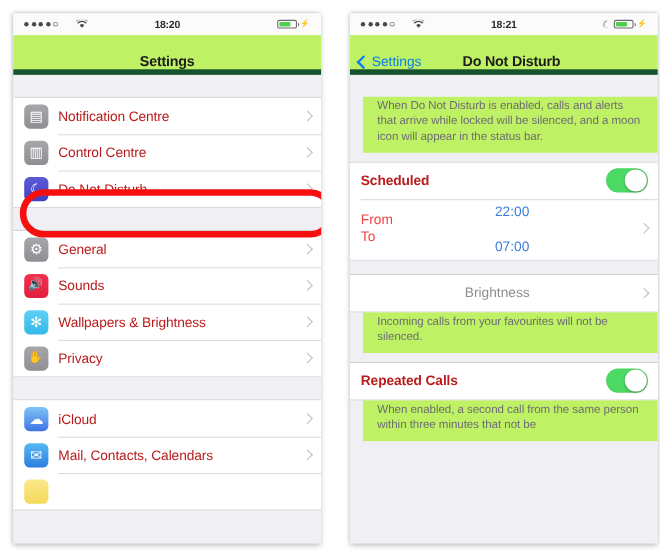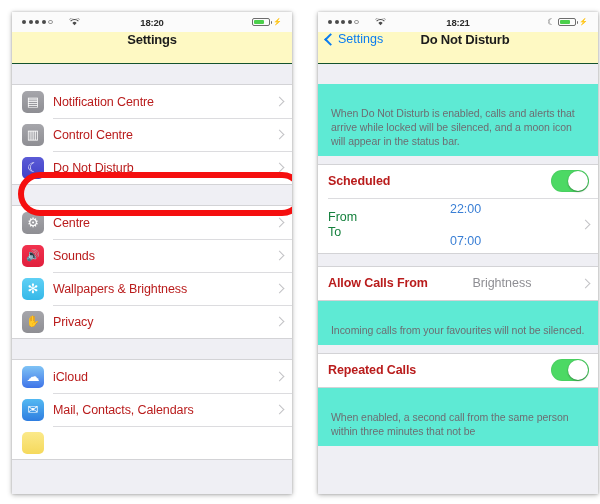--- a/index.html
+++ b/index.html
@@ -95,24 +95,24 @@
   .battery-fill {
     height: 100%;
     background: #4cd04c;
     border-radius: 1px;
   }
   .sb-plug { font-size: 7px; color:#555; }
 
   
   .navbar {
     height: 31px;
-    background: #fef9c3;
-    border-bottom: 1px solid #14532d;
-    display: flex;
-    align-items: flex-start;
+    background: #bef264;
+    border-bottom: 5px solid #14532d;
+    display: flex;
+    align-items: flex-end;
     justify-content: center;
     position: relative;
     flex: 0 0 auto;
   }
   .nav-title {
     font-size: 13px;
     font-weight: bold;
     color: #1c1c1c;
     letter-spacing: -0.2px;
   }
@@ -229,46 +229,47 @@
     position: absolute;
     top: 1px; left: 17px;
     width: 20px; height: 20px;
     border-radius: 50%;
     background: #ffffff;
     box-shadow: 0 1px 2px rgba(0,0,0,0.32), 0 0 0 0.5px rgba(0,0,0,0.06);
   }
 
   
   .footnote {
-    padding: 23px 13px 7px 13px;
+    padding: 2px 13px 7px 13px;
     font-size: 10.5px;
     line-height: 1.33;
     color: #6d6d72;
-    background: #5eead4;
+    background: #bef264;
     letter-spacing: -0.05px;
+    margin-left: 12px;
   }
 
   
   .fromto {
     display: flex;
     align-items: center;
     padding: 4px 9px 5px 10px;
     background: #fff;
     position: relative;
   }
   .fromto::before {
     content:"";
     position: absolute;
     left: 10px; right: 0; top: 0;
     height: 1px;
     background: #dcdcdf;
   }
   .ft-labels { display: flex; flex-direction: column; gap: 1px; }
   .ft-values { margin-left: auto; display: flex; flex-direction: column; gap: 18px; align-items: flex-end; margin-right: 8px; }
-  .ft-text { font-size: 12.5px; color: #15803d; }
+  .ft-text { font-size: 12.5px; color: #ef4444; }
   .ft-val  { font-size: 12.5px; color: #3a7fd5; }
 
   
   .highlight-box {
     position: absolute;
     left: 6px;
     top: 160px;
     width: 286px;
     height: 44px;
     border: 6px solid #f50f0f;
@@ -341,21 +342,21 @@
           </div>
         </div>
 
         <div class="gap"></div>
 
         <div class="group">
           <div class="row">
             <div class="appicon ic-gray">
                 <span class="glyph">⚙</span>
               </div>
-            <span class="row-label">Centre</span>
+            <span class="row-label">General</span>
             <span class="chev"></span>
           </div>
           <div class="row">
             <div class="appicon ic-red">
                 <span class="glyph-small">🔊</span>
               </div>
             <span class="row-label">Sounds</span>
             <span class="chev"></span>
           </div>
           <div class="row">
@@ -461,21 +462,20 @@
               <span class="ft-val">07:00</span>
             </div>
             <span class="chev"></span>
           </div>
         </div>
 
         <div class="gap sm"></div>
 
         <div class="group">
           <div class="row noicon">
-            <span class="row-label bold">Allow Calls From</span>
             <span class="row-value">Brightness</span>
             <span class="chev"></span>
           </div>
         </div>
         <div class="footnote">Incoming calls from your favourites will not be silenced.</div>
 
         <div class="gap xs"></div>
 
         <div class="group">
           <div class="row noicon">

